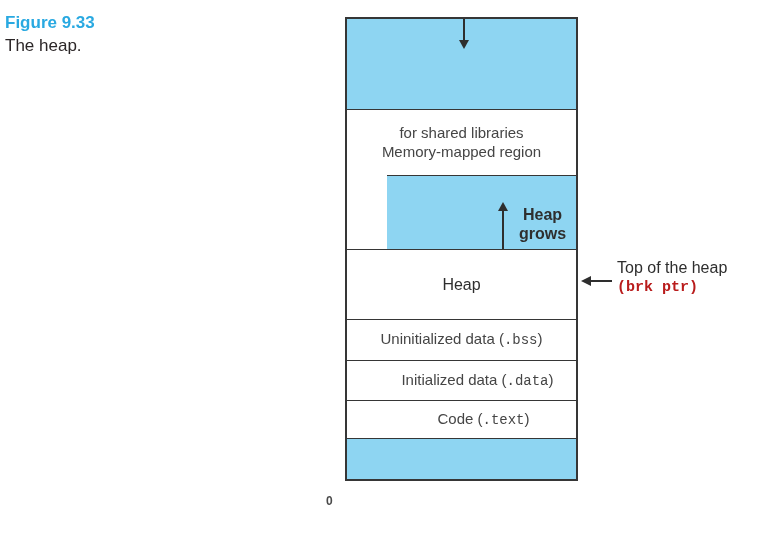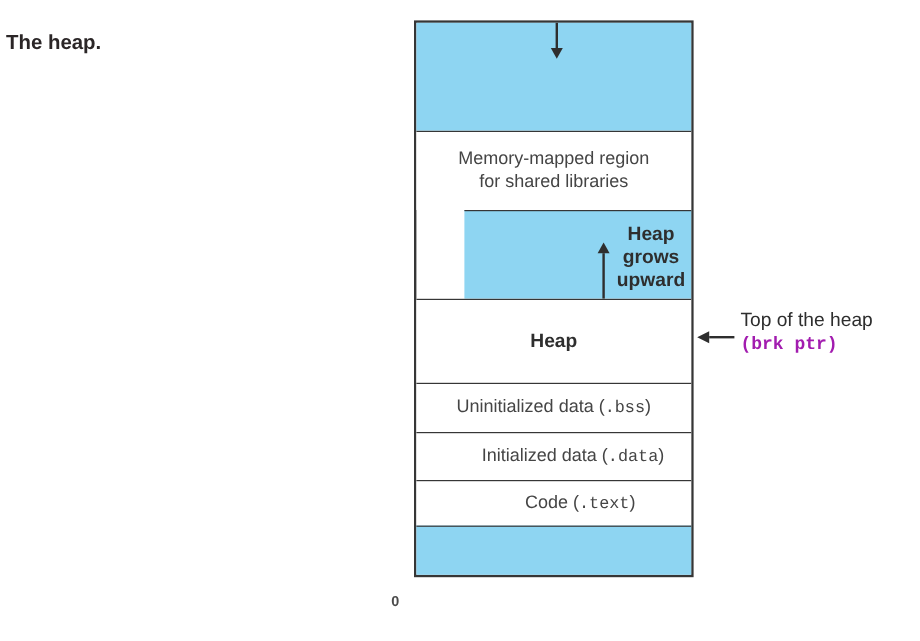--- a/index.html
+++ b/index.html
@@ -15,24 +15,24 @@
   
   .caption { position: absolute; left: 5px; top: 13px; }
   .fig-num {
     color: #29a9e1;
     font-weight: bold;
     font-size: 17px;
     line-height: 1.2;
   }
   .fig-title {
     color: #2b2627;
-    font-weight: bold;
+    font-weight: normal;
     font-size: 17px;
     line-height: 1.2;
-    margin-top: 13px;
+    margin-top: 3px;
   }
 
   
   .membox {
     position: absolute;
     left: 345px;
     top: 17px;
     width: 229px;
     border: 2px solid #363636;
   }
@@ -48,21 +48,21 @@
     line-height: 1.25;
     background: #ffffff;
   }
   .row + .row { border-top: 1.5px solid #363636; }
   .row.blue { background: #8ed5f2; }
 
   .r-user   { height: 35px; }
   .r-blue1  { height: 90px; }
   .r-mem    { height: 66px; }
   .r-blue2  { height: 74px; margin-left: 40px; }
-  .r-heap   { height: 70px; font-weight: bold; color: #2e2e2e; font-size: 16px; }
+  .r-heap   { height: 70px; font-weight: normal; color: #2e2e2e; font-size: 16px; }
   .r-bss    { height: 41px; }
   .r-data   { height: 40px; padding-left: 32px; }
   .r-code   { height: 38px; padding-left: 44px; }
   .r-blue3  { height: 41px; }
 
   .mono { font-family: "Liberation Mono", "DejaVu Sans Mono", monospace; font-size: 14px; }
 
   
   .arr { display: flex; flex-direction: column; align-items: center; }
   .arr .shaft { width: 2px; background: #2e2e2e; }
@@ -111,67 +111,67 @@
     border-right: 10px solid #2e2e2e;
   }
   .ann-arrow .shaft { width: 21px; height: 2px; background: #2e2e2e; }
 
   .ann-text { position: absolute; left: 617px; top: 258px; }
   .ann-line1 { font-weight: normal; font-size: 16px; color: #2e2e2e; line-height: 1.2; }
   .ann-line2 {
     font-family: "Liberation Mono", "DejaVu Sans Mono", monospace;
     font-weight: bold;
     font-size: 15px;
-    color: #a21caf;
+    color: #b91c1c;
     line-height: 1.2;
     margin-top: 2px;
   }
 
   
   .origin {
     position: absolute;
     left: 326px;
     top: 494px;
     font-size: 12px;
     font-weight: bold;
     color: #4a4a4a;
   }
 </style>
 </head>
 <body>
 
 <div class="page">
 
   <div class="caption">
+    <div class="fig-num">Figure 9.33</div>
     <div class="fig-title">The heap.</div>
   </div>
 
   <div class="membox">
 
 
     <div class="row blue r-blue1">
       <span class="arr arr-down">
         <span class="shaft"></span>
         <span class="head"></span>
       </span>
     </div>
 
     <div class="row r-mem">
+      <span>for shared libraries</span>
       <span>Memory-mapped region</span>
-      <span>for shared libraries</span>
     </div>
 
     <div class="row blue r-blue2">
       <span class="arr arr-up">
         <span class="head"></span>
         <span class="shaft"></span>
       </span>
       <div class="grow-label">
         <div>Heap grows</div>
-        <div>upward</div>
       </div>
     </div>
 
     <div class="row r-heap">
       <span>Heap</span>
     </div>
 
     <div class="row r-bss">
       <span><span>Uninitialized data (</span><span class="mono">.bss</span><span>)</span></span>
     </div>

